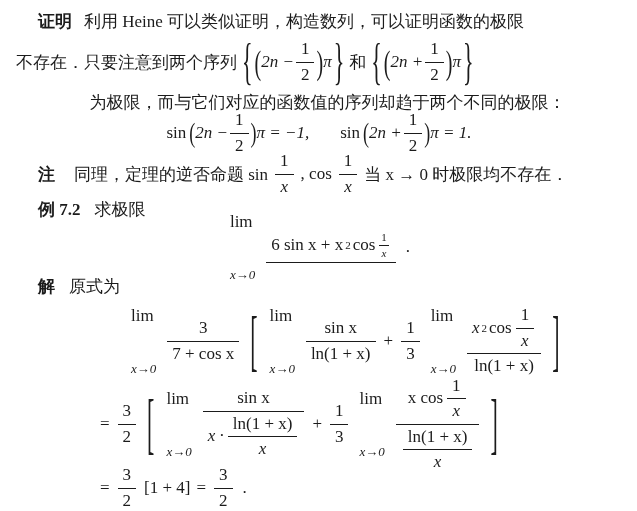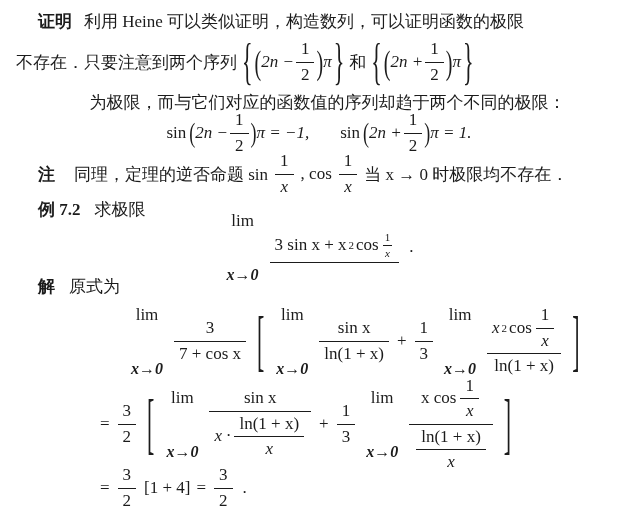--- a/index.html
+++ b/index.html
@@ -25,23 +25,23 @@
   .r10{height:84px;padding-left:100px;gap:6px;}
   .r11{height:44px;padding-left:100px;gap:6px;}
   .mi{font-style:italic;}
   .fn{margin:0 3px 0 1px;}
   .frac{display:inline-flex;flex-direction:column;align-items:stretch;text-align:center;vertical-align:middle;margin:0 2px;line-height:1.2;}
   .frac>.num{border-bottom:1.2px solid currentColor;display:flex;align-items:center;justify-content:center;gap:2px;padding:0 5px 2px;}
   .frac>.den{display:flex;align-items:center;justify-content:center;gap:2px;padding:2px 5px 0;}
   .smallfrac{font-size:11px;margin:0 2px;line-height:1.15;}
   .smallfrac>.num{padding:0 2px 1px;}
   .smallfrac>.den{padding:1px 2px 0;}
-  .lim{display:inline-flex;flex-direction:column;align-items:center;line-height:1;margin:0 3px;gap:36px;}
+  .lim{display:inline-flex;flex-direction:column;align-items:flex-start;line-height:1;margin:0 3px;gap:36px;}
   .lim .word{line-height:1;}
-  .lim .sub{font-size:16px;margin-top:2px;font-weight:bold;}
+  .lim .sub{font-size:13px;margin-top:2px;}
   .sup{font-size:11px;vertical-align:6px;line-height:1;}
   .stretchy{display:inline-block;line-height:1;transform-origin:50% 50%;}
   .brace-lg{font-size:22px;transform:scaleY(2.35);margin:0 2px;}
   .paren-md{font-size:20px;transform:scaleY(1.65);}
   .paren-sm{font-size:18px;transform:scaleY(1.55);}
   .bracket-xl{font-size:22px;transform:scaleY(3.1);margin:0 3px;}
   .gap22{display:inline-block;width:22px;}
   .period{margin-left:2px;}
 </style>
 </head>
@@ -133,21 +133,21 @@
     <span>求极限</span>
   </div>
 
   <div class="row r7 center">
     <span class="lim">
       <span class="word">lim</span>
       <span class="sub mi">x→0</span>
     </span>
     <span class="frac">
       <span class="num">
-        <span>3 sin x + x</span>
+        <span>6 sin x + x</span>
           <span class="sup">2</span>
           <span>cos</span>
         <span class="frac smallfrac">
           <span class="num">1</span>
           <span class="den mi">x</span>
         </span>
       </span>
     </span>
     <span class="period">.</span>
   </div>

